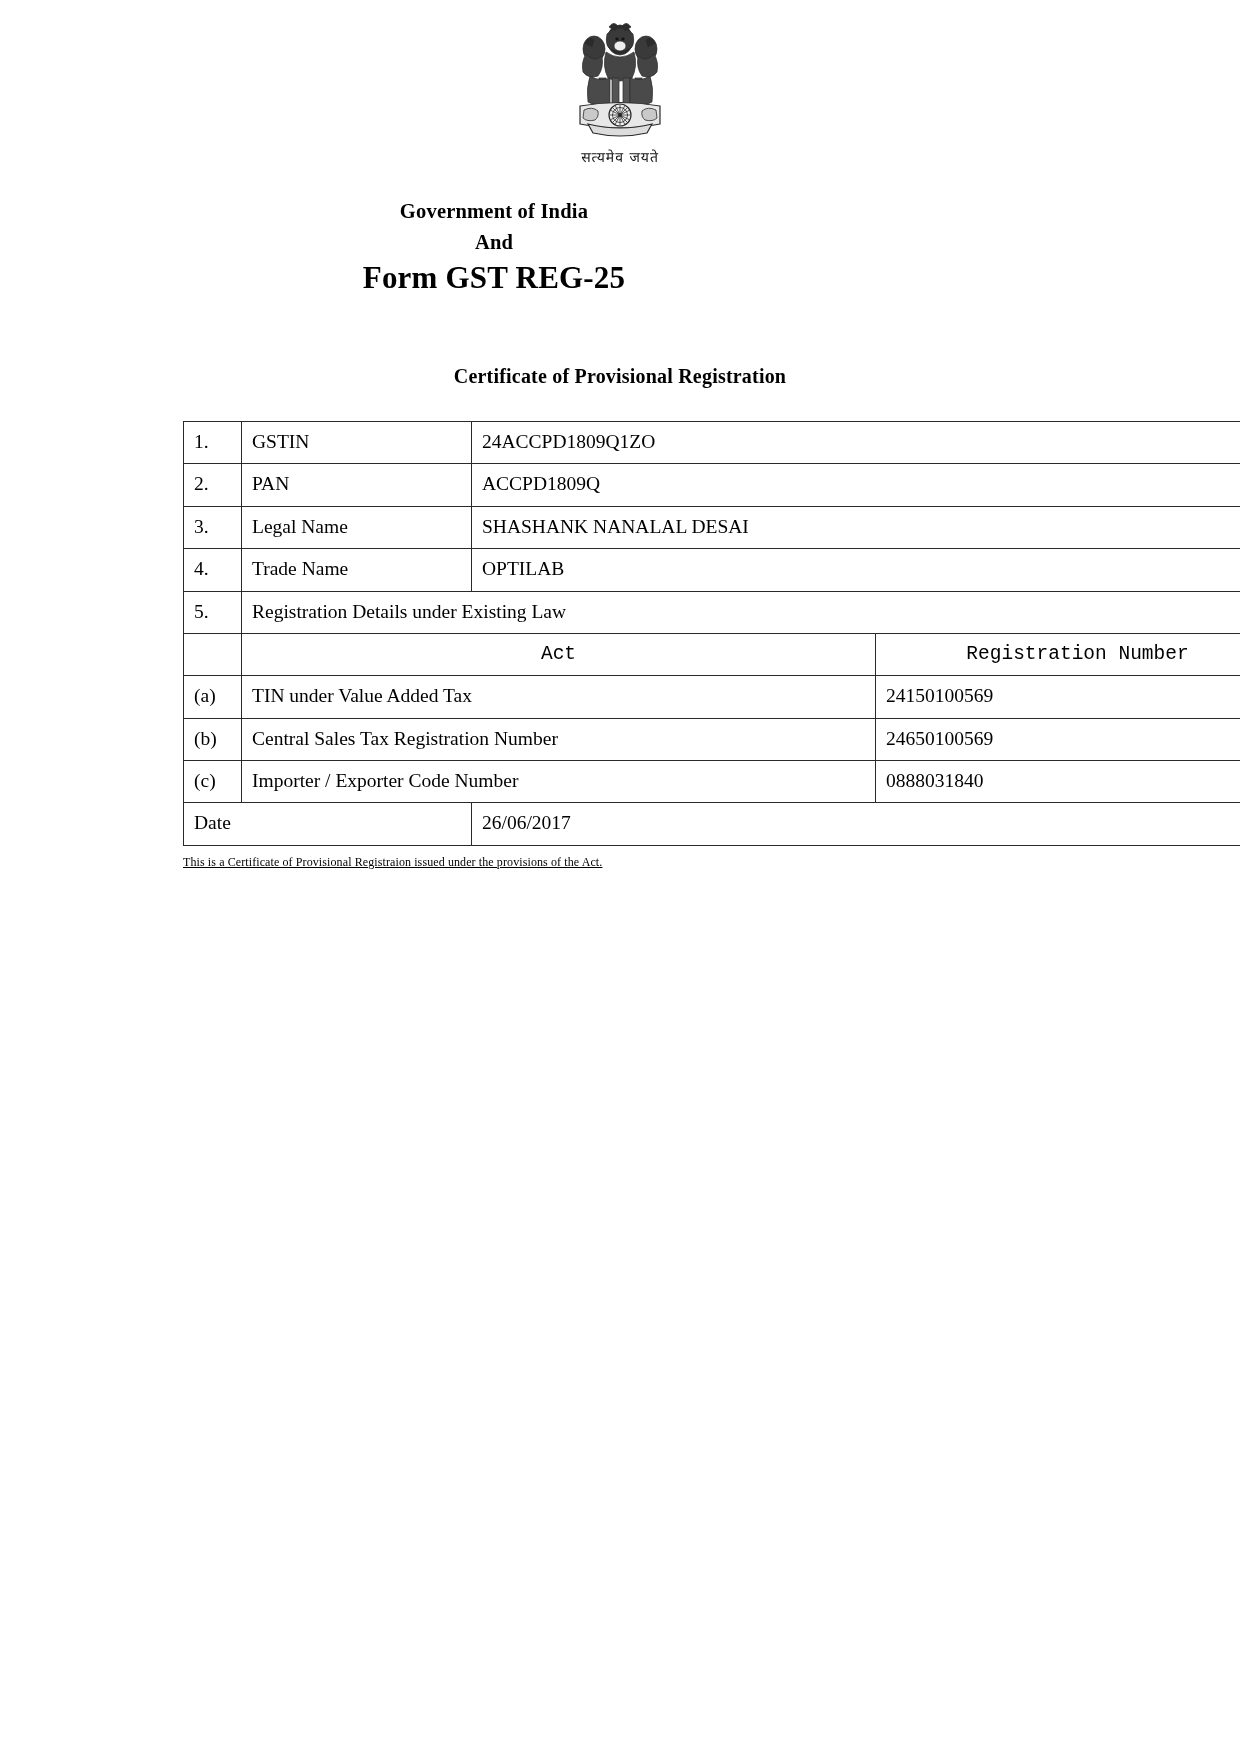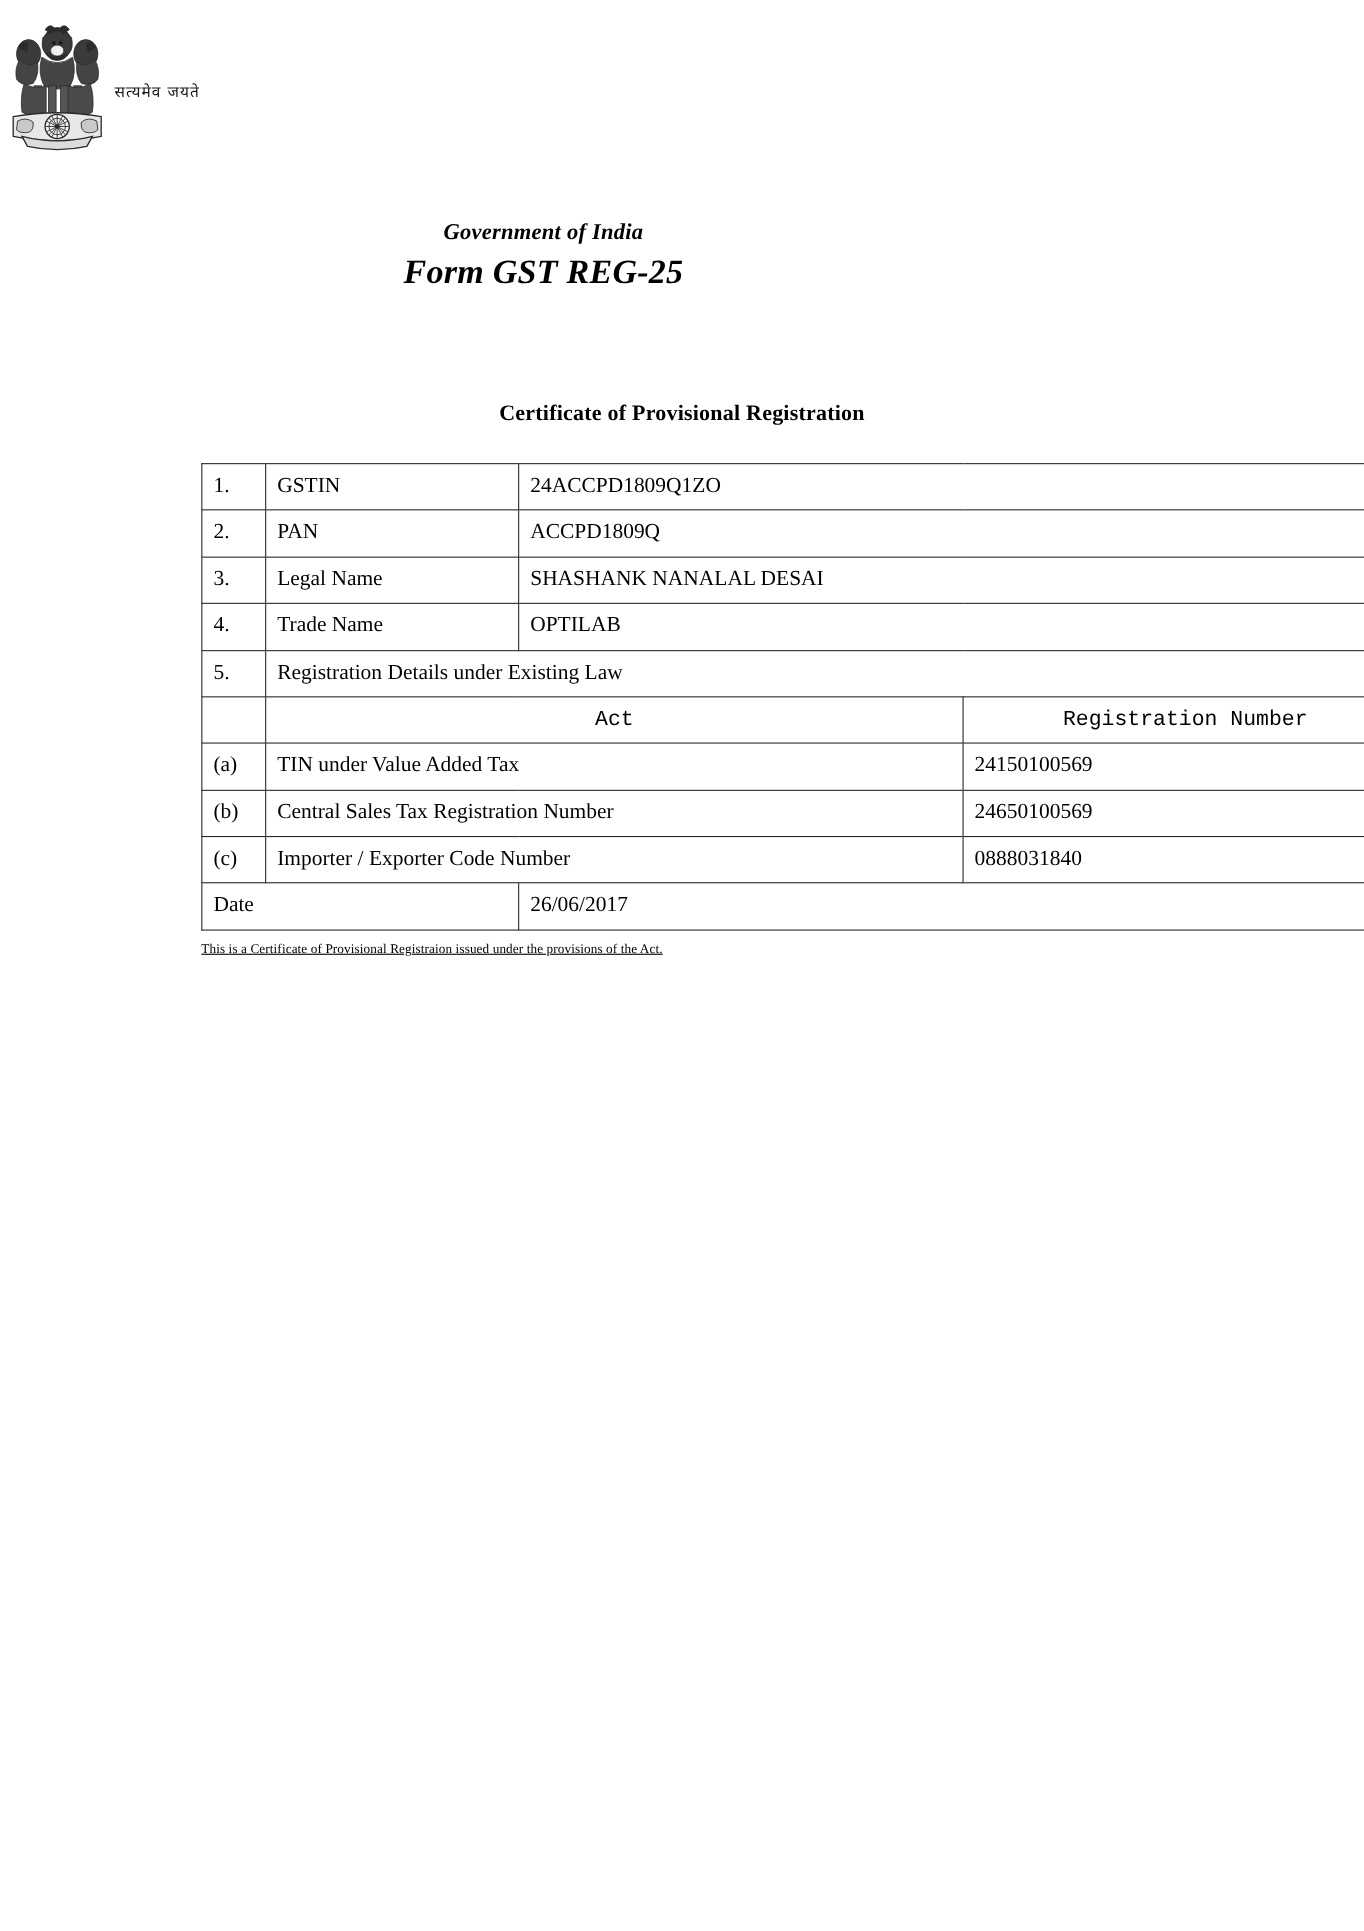--- a/index.html
+++ b/index.html
@@ -23,21 +23,21 @@
     background: #ffffff;
   }
 
   
   .emblem-wrap {
     position: absolute;
     top: 18px;
     left: 0;
     width: 1240px;
     display: flex;
-    flex-direction: row;
+    flex-direction: column;
     align-items: center;
   }
   .emblem-svg {
     display: block;
   }
   .emblem-motto {
     font-family: "DejaVu Sans", sans-serif;
     font-size: 14px;
     letter-spacing: 1px;
     color: #141414;
@@ -45,21 +45,20 @@
     white-space: nowrap;
   }
 
   
   .headings {
     position: absolute;
     top: 196px;
     left: 0;
     width: 988px;
     text-align: center;
-    font-style: italic;
   }
   .h-line {
     font-weight: bold;
     font-size: 20.5px;
     line-height: 31px;
     letter-spacing: 0.2px;
   }
   .h-form {
     font-weight: bold;
     font-size: 31px;
@@ -168,20 +167,21 @@
         <path d="M88 92 q-8 -4 -14 1 q-1 6 3 9 q8 2 12 -2 z" fill="#c9c9c9" stroke="#2b2b2b" stroke-width="0.8"></path>
 
         <path d="M20 106 q32 8 64 0 l-5 9 q-27 6 -54 0 z" fill="#dcdcdc" stroke="#2b2b2b" stroke-width="1.2"></path>
       </g>
     </svg>
     <div class="emblem-motto">सत्यमेव जयते</div>
   </div>
 
   <div class="headings">
     <div class="h-line">Government of India</div>
+    <div class="h-line">And</div>
     <div class="h-form">Form GST REG-25</div>
   </div>
 
   <div class="cert-title">Certificate of Provisional Registration</div>
 
   <table class="tbl">
     <colgroup>
       <col class="c-num">
         <col class="c-label">
         <col class="c-act">

